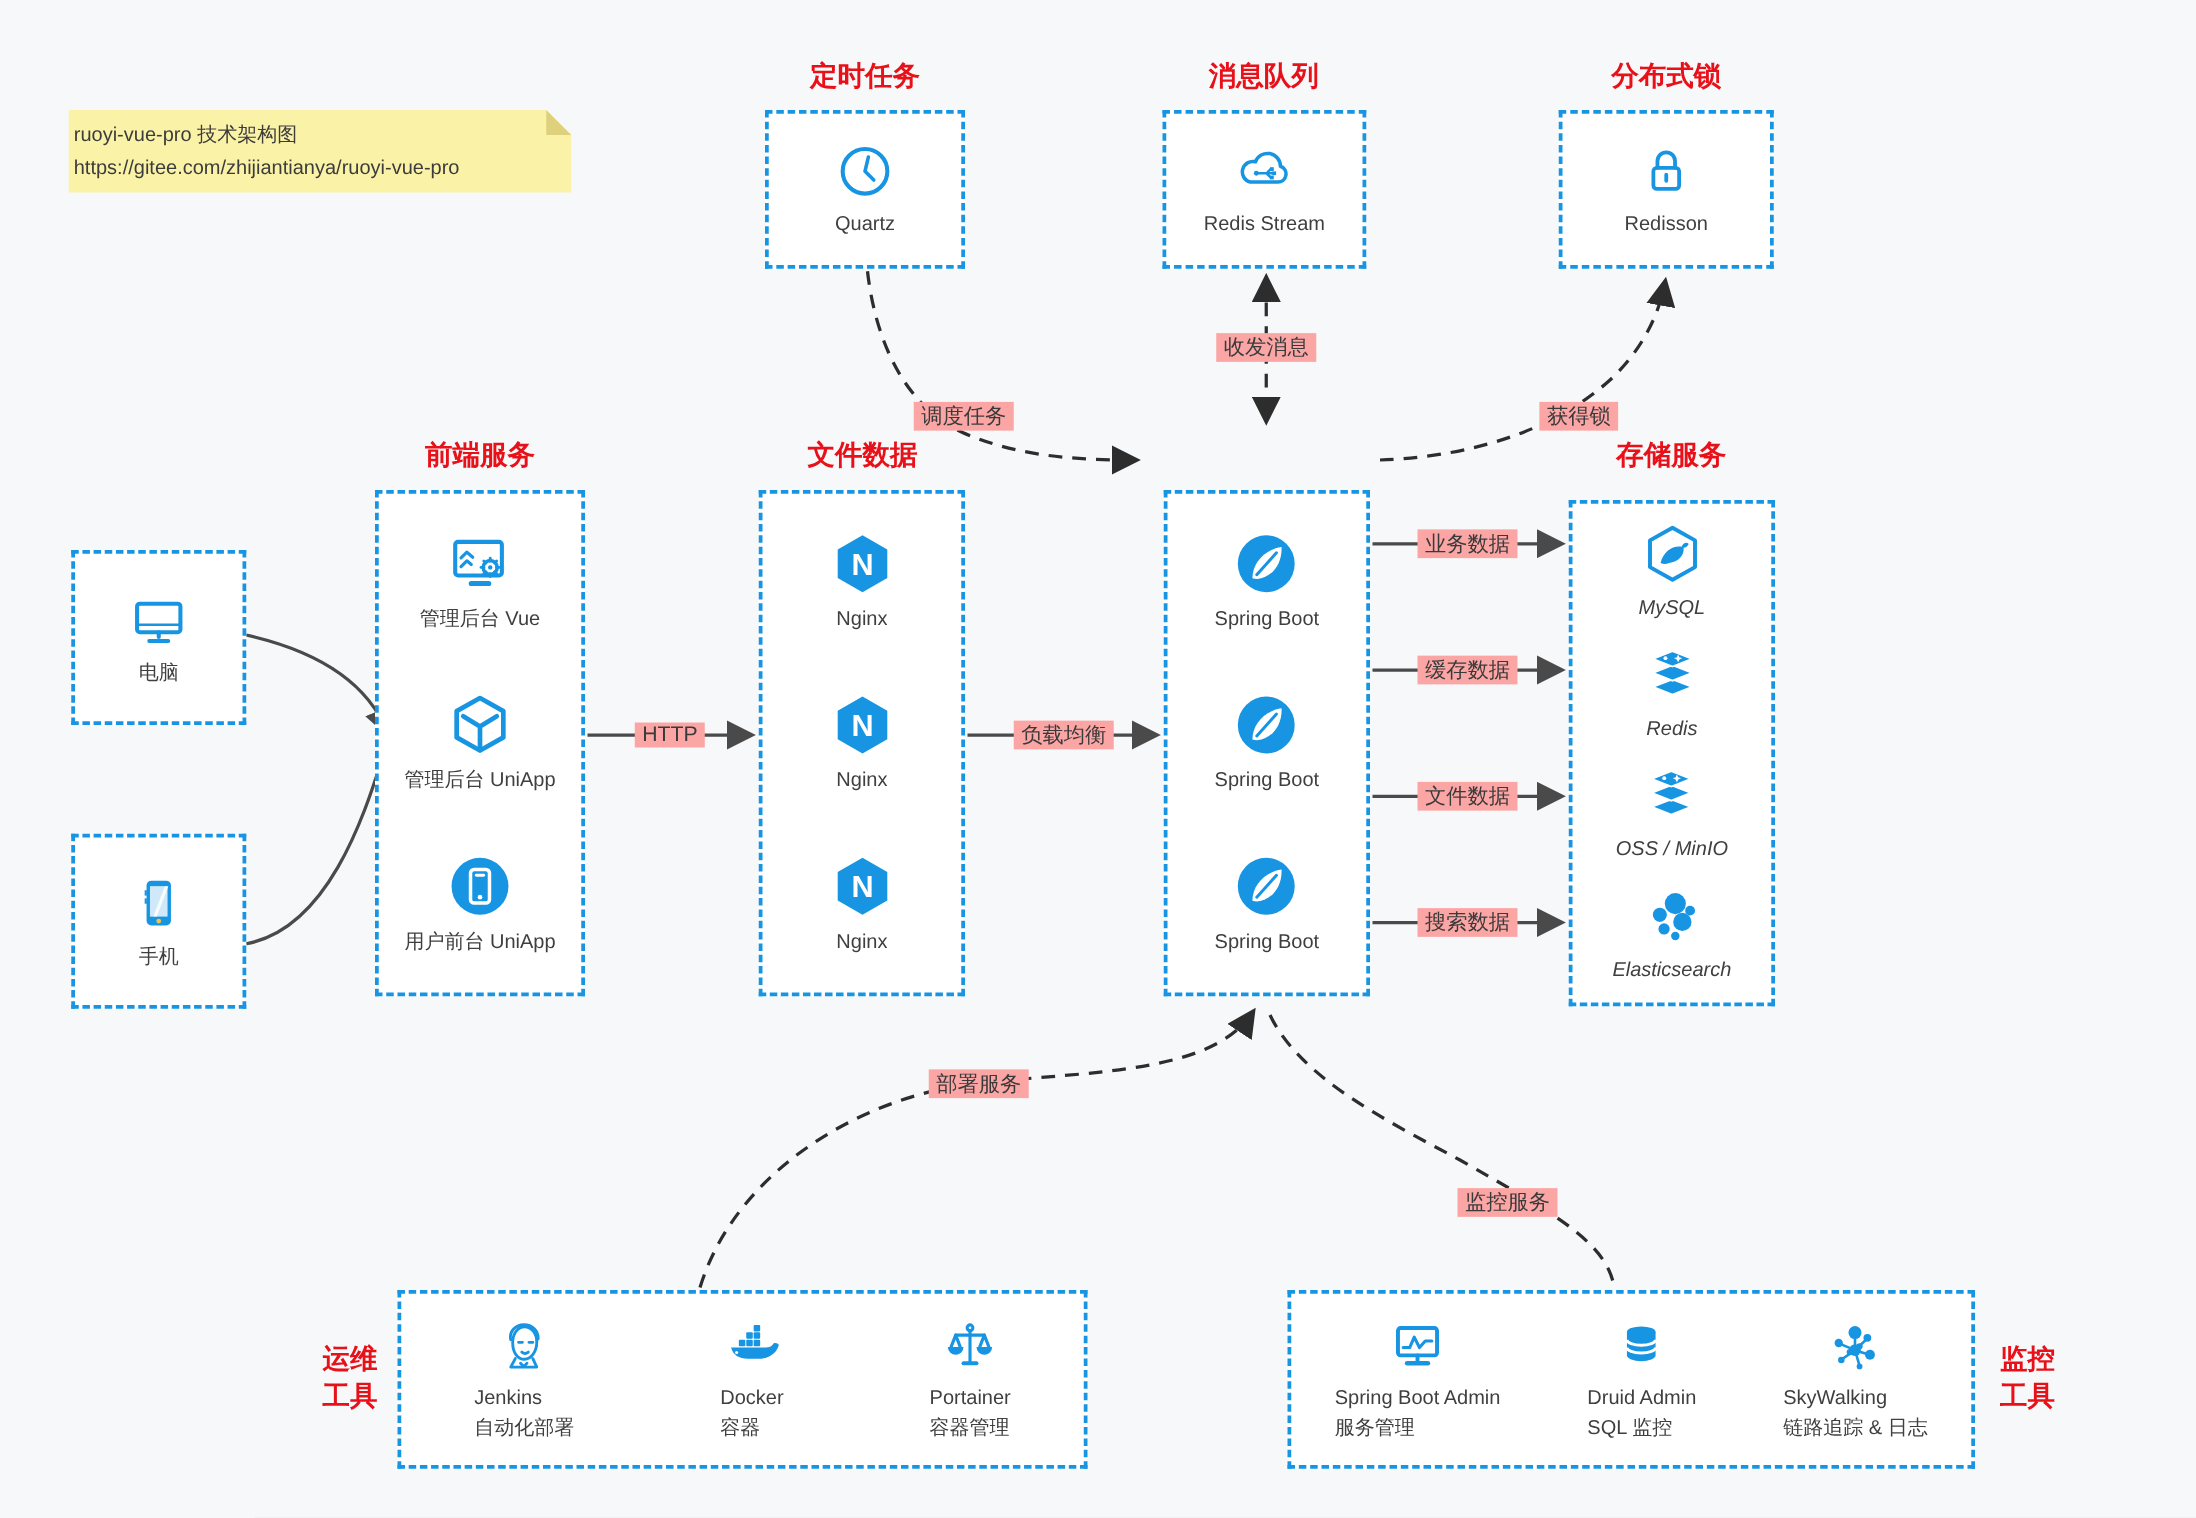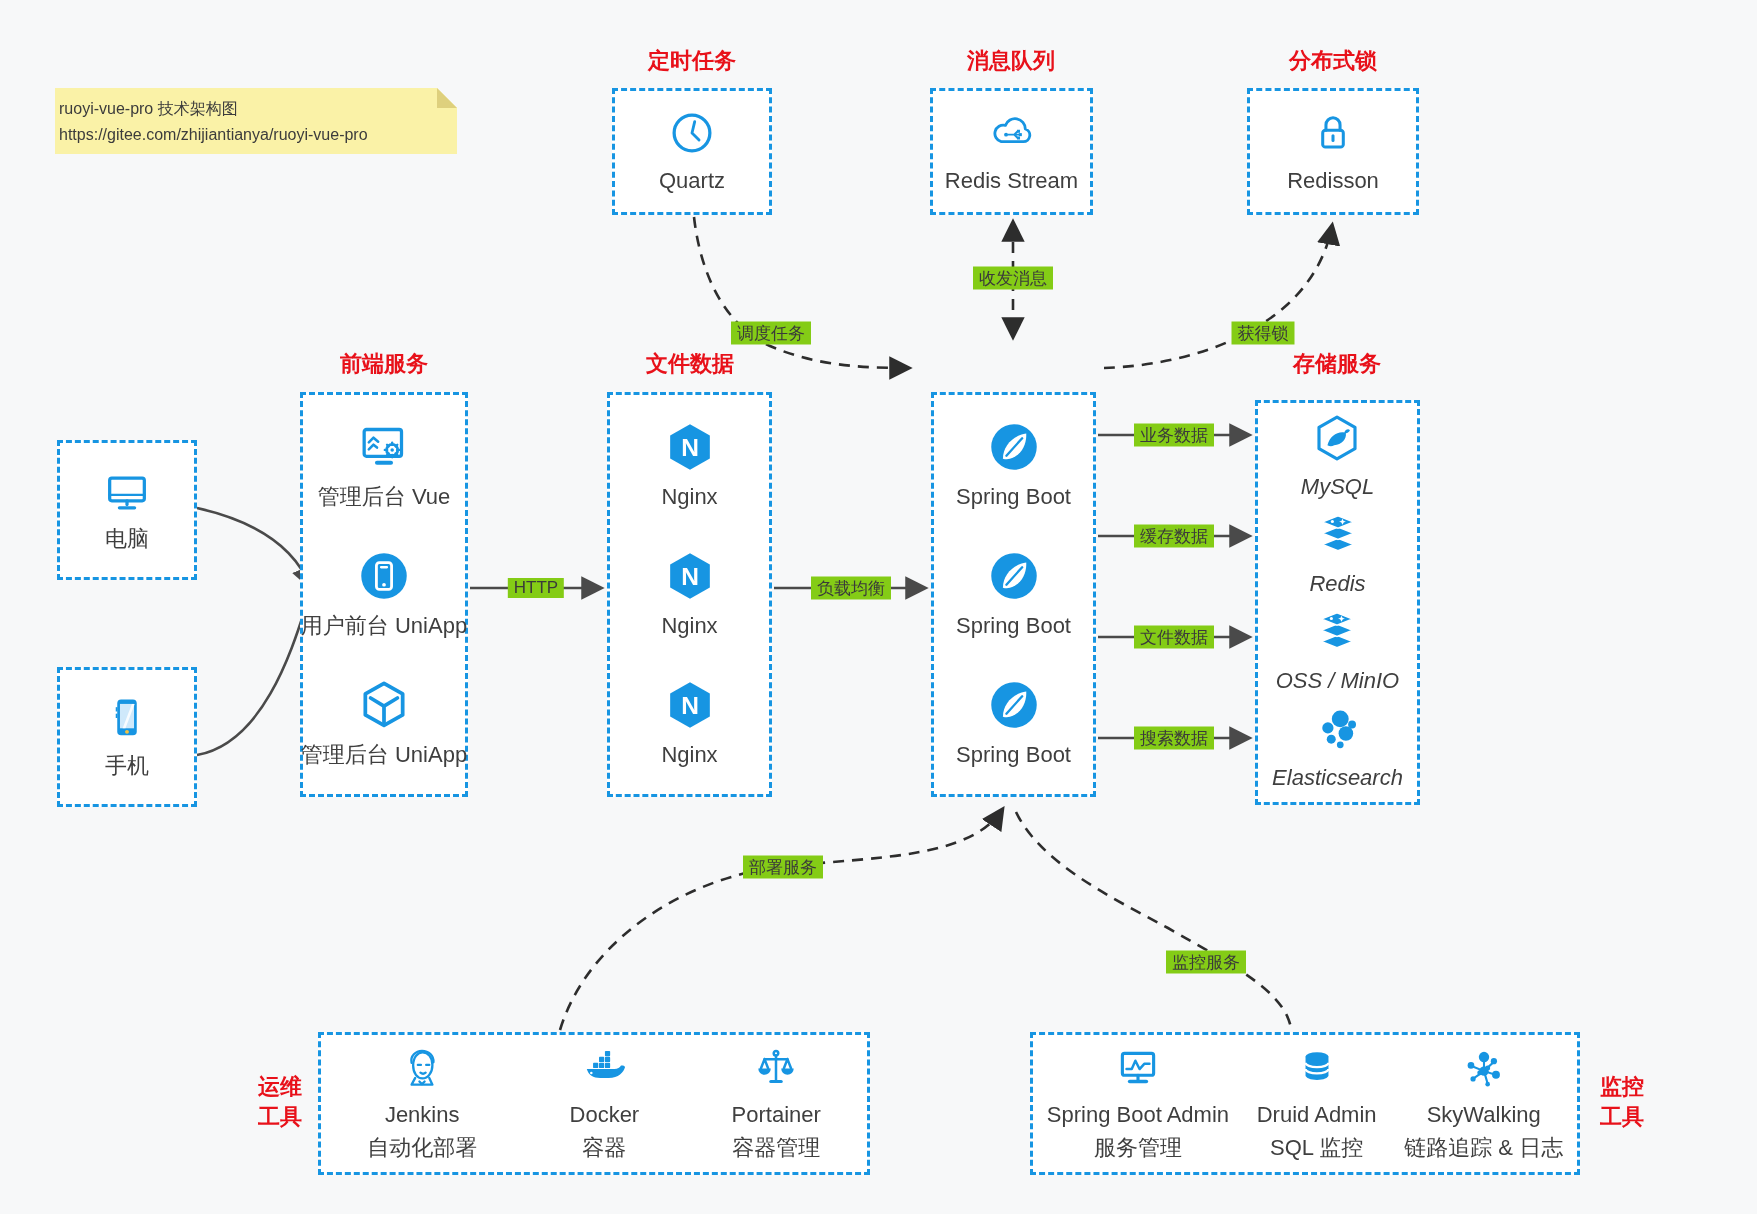--- a/index.html
+++ b/index.html
@@ -7,22 +7,22 @@
           font-family:"Liberation Sans","DejaVu Sans",sans-serif;overflow:hidden;}
   .gbox{position:absolute;background:#fff;border:3px dashed #1795e2;box-sizing:border-box;}
   .gtitle{position:absolute;transform:translateX(-50%);color:#e8111a;font-weight:bold;
           font-size:22px;white-space:nowrap;}
   .sidetitle{position:absolute;color:#e8111a;font-weight:bold;font-size:22px;line-height:1.35;
           white-space:nowrap;}
   .vcol{display:flex;flex-direction:column;justify-content:space-around;align-items:center;padding:6px 0;}
   .hrow{display:flex;flex-direction:row;justify-content:space-around;align-items:center;}
   .center{display:flex;flex-direction:column;justify-content:center;align-items:center;}
   .node{display:flex;flex-direction:column;align-items:center;gap:5px;}
-  .nlabel{font-size:22px;color:#3f3f3f;white-space:nowrap;text-align:center;line-height:1.5;}
-  .elabel{position:absolute;transform:translate(-50%,-50%);background:#84cc16;color:#3a3a3a;
+  .nlabel{font-size:16px;color:#3f3f3f;white-space:nowrap;text-align:left;line-height:1.5;}
+  .elabel{position:absolute;transform:translate(-50%,-50%);background:#fca5a5;color:#3a3a3a;
           font-size:17px;white-space:nowrap;padding:0 6px;}
   .note{position:absolute;left:55px;top:88px;width:402px;height:66px;background:#faf2a7;
         color:#3c3c3c;font-size:16px;line-height:1.62;padding:8px 4px;box-sizing:border-box;}
   .note::before{content:"";position:absolute;top:0;right:0;width:0;height:0;
         border-top:20px solid #f7f8f9;border-left:20px solid transparent;}
   .note::after{content:"";position:absolute;top:0;right:0;width:0;height:0;
         border-bottom:20px solid #ded07d;border-right:20px solid transparent;}
   svg.arrows{position:absolute;left:0;top:0;pointer-events:none;}
   svg.ic{display:block;}
 </style>
@@ -140,34 +140,34 @@
         <rect x="7" y="9" width="32" height="23" rx="2" stroke-width="2.8"></rect>
         <path d="M11 20l4-4 4 3.5M11 26l4-4 3 2.5" stroke-width="2.2"></path>
         <circle cx="31" cy="26.5" r="4.8" stroke-width="2.4" fill="#ffffff"></circle>
         <circle cx="31" cy="26.5" r="1.5" fill="#1795e2" stroke="none"></circle>
         <path d="M31 20.2v2M31 30.8v2M24.7 26.5h2M35.3 26.5h2M26.6 22.1l1.4 1.4M34 29.5l1.4 1.4M26.6 30.9l1.4-1.4M34 23.5l1.4-1.4" stroke-width="2"></path>
         <path d="M18 37.5h12" stroke-width="3.5"></path>
       </svg>
       <div class="nlabel">管理后台 Vue</div>
     </div>
     <div class="node">
+      <svg class="ic" width="56" height="56" viewBox="0 0 48 48" fill="none" stroke="#1795e2" stroke-linecap="round" stroke-linejoin="round">
+        <path d="M24 5.5L40 14.5V32.5L24 41.5L8 32.5V14.5z" stroke-width="3.2"></path>
+        <path d="M24 25v14M24 25L12.5 18M24 25l11.5-7" stroke-width="3.2"></path>
+      </svg>
+      <div class="nlabel">管理后台 UniApp</div>
+    </div>
+    <div class="node">
       <svg class="ic" width="56" height="56" viewBox="0 0 48 48">
         <circle cx="24" cy="24" r="19.5" fill="#1795e2"></circle>
         <rect x="17.5" y="12.5" width="13" height="23" rx="2.5" fill="none" stroke="#ffffff" stroke-width="2.4"></rect>
         <path d="M21.5 16.5h5" stroke="#ffffff" stroke-width="2" stroke-linecap="round"></path>
         <circle cx="24" cy="31.5" r="1.6" fill="#ffffff"></circle>
       </svg>
       <div class="nlabel">用户前台 UniApp</div>
-    </div>
-    <div class="node">
-      <svg class="ic" width="56" height="56" viewBox="0 0 48 48" fill="none" stroke="#1795e2" stroke-linecap="round" stroke-linejoin="round">
-        <path d="M24 5.5L40 14.5V32.5L24 41.5L8 32.5V14.5z" stroke-width="3.2"></path>
-        <path d="M24 25v14M24 25L12.5 18M24 25l11.5-7" stroke-width="3.2"></path>
-      </svg>
-      <div class="nlabel">管理后台 UniApp</div>
     </div>
   </div>
 
   <div class="gtitle" style="left:690px;top:349px;">文件数据</div>
   <div class="gbox vcol" style="left:607px;top:392px;width:165px;height:405px;">
     <div class="node">
       <svg class="ic" width="56" height="56" viewBox="0 0 48 48">
         <path d="M24 4.5L41 14.2V33.8L24 43.5L7 33.8V14.2z" fill="#1795e2"></path>
         <text x="24" y="31.5" font-size="21" font-weight="bold" fill="#ffffff" text-anchor="middle" font-family="Liberation Sans, sans-serif">N</text>
       </svg>

